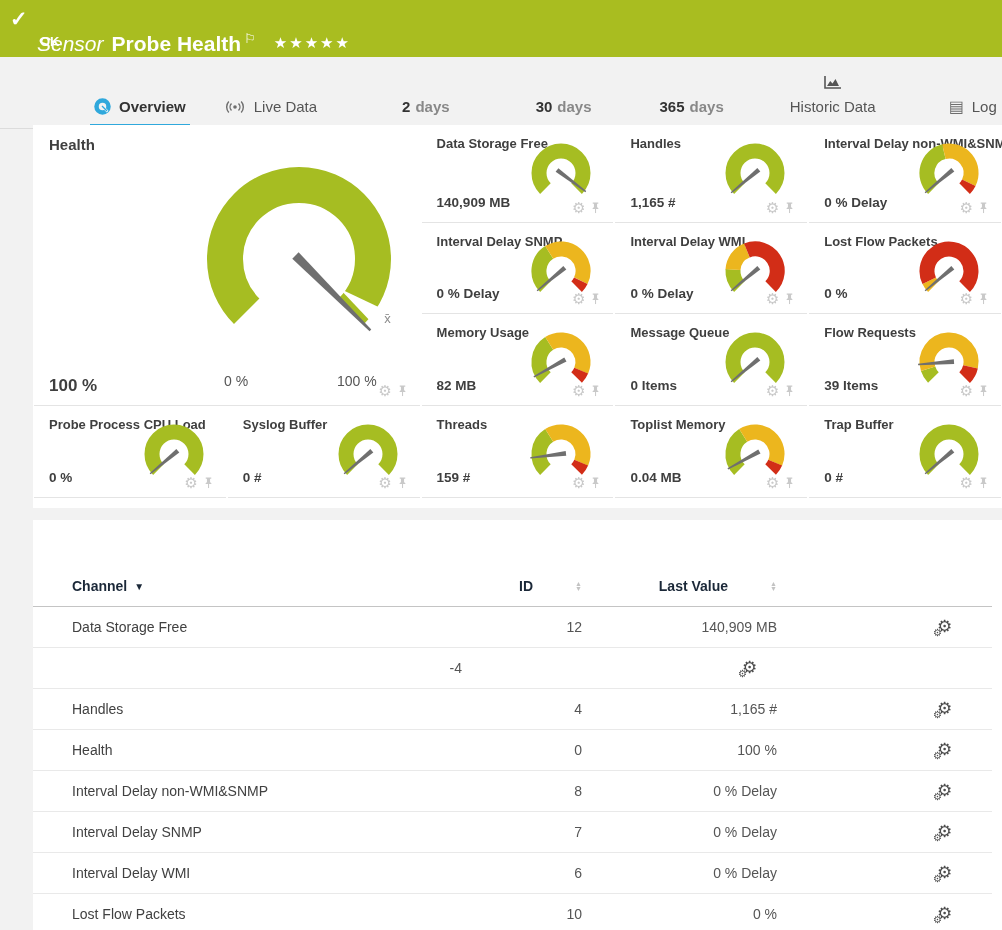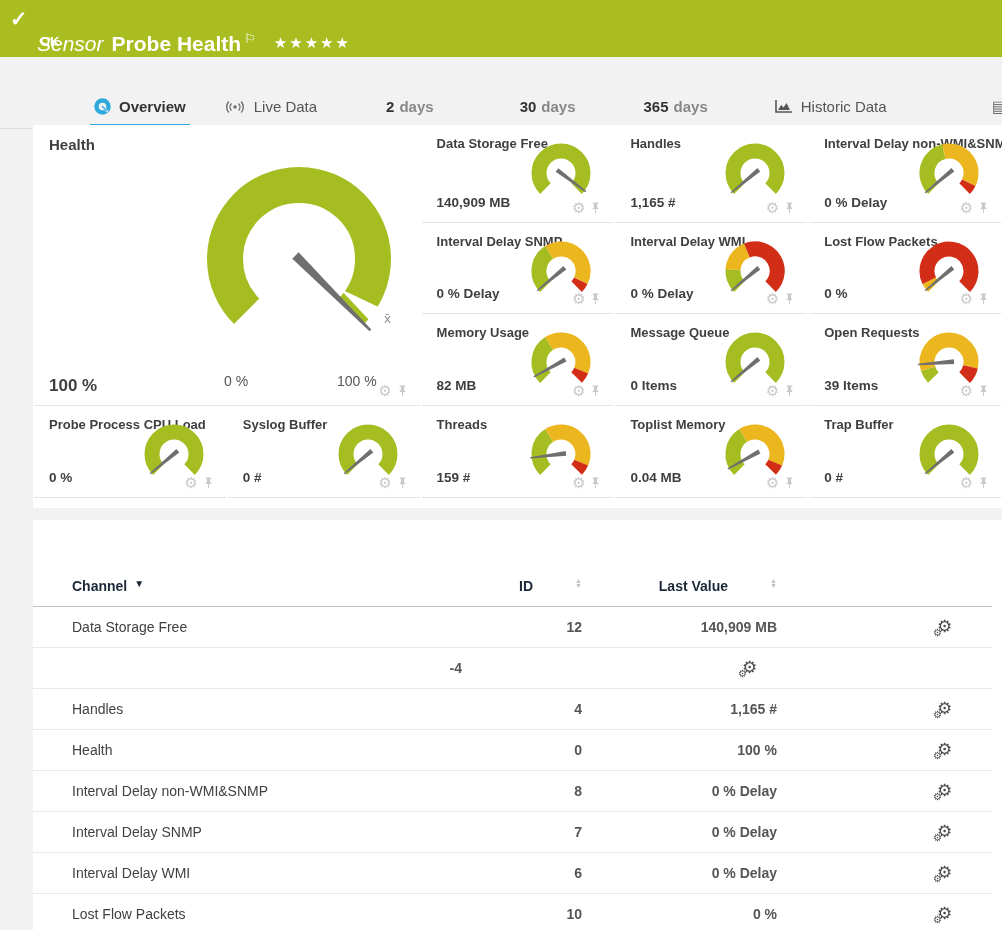--- a/index.html
+++ b/index.html
@@ -43,24 +43,24 @@
   .gear { font-size:15px; color:#c9c9c9; line-height:1; cursor:pointer; }
   .bigsvg { position:absolute; top:22px; left:140px; }
   .scale-min { position:absolute; left:190px; bottom:16px; font-size:14px; color:#555; }
   .scale-max { position:absolute; left:303px; bottom:16px; font-size:14px; color:#555; }
   
   #tablecard { top:520px; height:420px; padding-top:46px; }
   .trow { display:grid; grid-template-columns:390px 120px 195px 1fr;
           align-items:center; height:41px; margin:0 10px 0 0;
           padding-left:39px; border-bottom:1px solid #e9e9e9; }
   .trow.head { border-bottom:1px solid #c4c4c4; }
-  .th { font-size:14px; font-weight:bold; color:#1b2838; display:flex; }
+  .th { font-size:14px; font-weight:bold; color:#1b2838; display:flex; align-items:center; }
   .th.right { justify-content:flex-end;gap:36px; }
   .td-channel { font-size:14px; color:#414141; }
-  .td-num { font-size:14px; color:#555; text-align:right;font-weight:bold; }
+  .td-num { font-size:14px; color:#555; text-align:right; }
   .sorticon { display:inline-flex; flex-direction:column; margin-left:6px; }
   .sorticon b { font-size:7px; line-height:5px; color:#c3c3c3; font-weight:normal; }
   .charrow { color:#1b2838; font-size:10px; margin-left:7px; }
   .tgears { position:relative; font-size:17px; color:#4d4d4d; line-height:1;
             margin-left:160px; cursor:pointer; width:20px; }
   .tgears i { font-style:normal; font-size:10px; position:absolute; left:-4px; bottom:-2px; }
 </style>
 </head>
 <body>
 
@@ -74,40 +74,40 @@
 
 <div class="tabbar" id="tabs">
     <div class="tab active" style="margin-right: 30px;">
       <svg width="17" height="17">
           <circle cx="8.5" cy="8.5" r="6" fill="none" stroke="#2fa8dc" stroke-width="4.5"></circle>
           <line x1="8" y1="8" x2="13.6" y2="13.6" stroke="#fff" stroke-width="2.4"></line>
           <line x1="8" y1="8" x2="13" y2="13" stroke="#2fa8dc" stroke-width="1.4"></line>
       </svg>
       <span>Overview</span>
     </div>
-    <div class="tab" style="margin-right: 61px;">
+    <div class="tab" style="margin-right: 77px;">
       <svg width="22" height="16">
           <circle cx="11" cy="8" r="1.8" fill="#6e6e6e"></circle>
           <path d="M7.5 4.5a5 5 0 0 0 0 7" fill="none" stroke="#6e6e6e" stroke-width="1.4"></path>
           <path d="M14.5 4.5a5 5 0 0 1 0 7" fill="none" stroke="#6e6e6e" stroke-width="1.4"></path>
           <path d="M4.8 2.5a8.2 8.2 0 0 0 0 11" fill="none" stroke="#6e6e6e" stroke-width="1.4"></path>
           <path d="M17.2 2.5a8.2 8.2 0 0 1 0 11" fill="none" stroke="#6e6e6e" stroke-width="1.4"></path>
       </svg>
       <span>Live Data</span>
     </div>
     <div class="tab" style="margin-right: 78px;">
       <span><span class="num">2</span><span class="word">days</span></span>
     </div>
     <div class="tab" style="margin-right: 60px;">
       <span><span class="num">30</span><span class="word">days</span></span>
     </div>
     <div class="tab" style="margin-right: 58px;">
       <span><span class="num">365</span><span class="word">days</span></span>
     </div>
-    <div class="tab" style="margin-right: 97px;">
+    <div class="tab" style="margin-right: 65px; flex-direction: column;">
       <svg width="19" height="15">
           <path d="M2 1v12h16" stroke="#555" stroke-width="1.6" fill="none"></path>
           <path d="M4 11l3.2-5 2.3 2.6 3-4.6 3.5 7z" fill="#555"></path>
       </svg>
       <span>Historic Data</span>
     </div>
     <div class="tab" style="margin-right: 0px;">
       <span class="charglyph">▤</span>
       <span>Log</span>
     </div>
@@ -257,21 +257,21 @@
      <div class="gvalue">0 Items</div>
      <div class="gicons">
         <span class="gear">⚙</span>
         <svg width="11" height="14" viewBox="0 0 12 14">
   <path d="M3 1h6v1.3H7.7v3.5L9.6 8H2.4l1.9-2.2V2.3H3z" fill="#c9c9c9"></path>
   <rect x="5.5" y="8" width="1.1" height="4.5" fill="#c9c9c9"></rect>
         </svg>
       </div>
     </div>
     <div class="gcell">
-      <div class="gtitle">Open Requests</div>
+      <div class="gtitle">Flow Requests</div>
      <svg class="gsvg" width="78" height="64">
         <path d="M 23.4 47.6 A 22 22 0 0 1 18.1 38.8" fill="none" stroke="#a6bd22" stroke-width="15"></path>
         <path d="M 18.1 38.8 A 22 22 0 1 1 60.5 36.8" fill="none" stroke="#ecb61e" stroke-width="15"></path>
         <path d="M 60.5 36.8 A 22 22 0 0 1 54.6 47.6" fill="none" stroke="#d22d17" stroke-width="15"></path>
         <polygon points="36.7,37 41.3,37 39.7,1 38.3,1" fill="#6f6f6f" transform="rotate(-94.5 39 32)"></polygon>
       </svg>
      <div class="gvalue">39 Items</div>
      <div class="gicons">
         <span class="gear">⚙</span>
         <svg width="11" height="14" viewBox="0 0 12 14">

